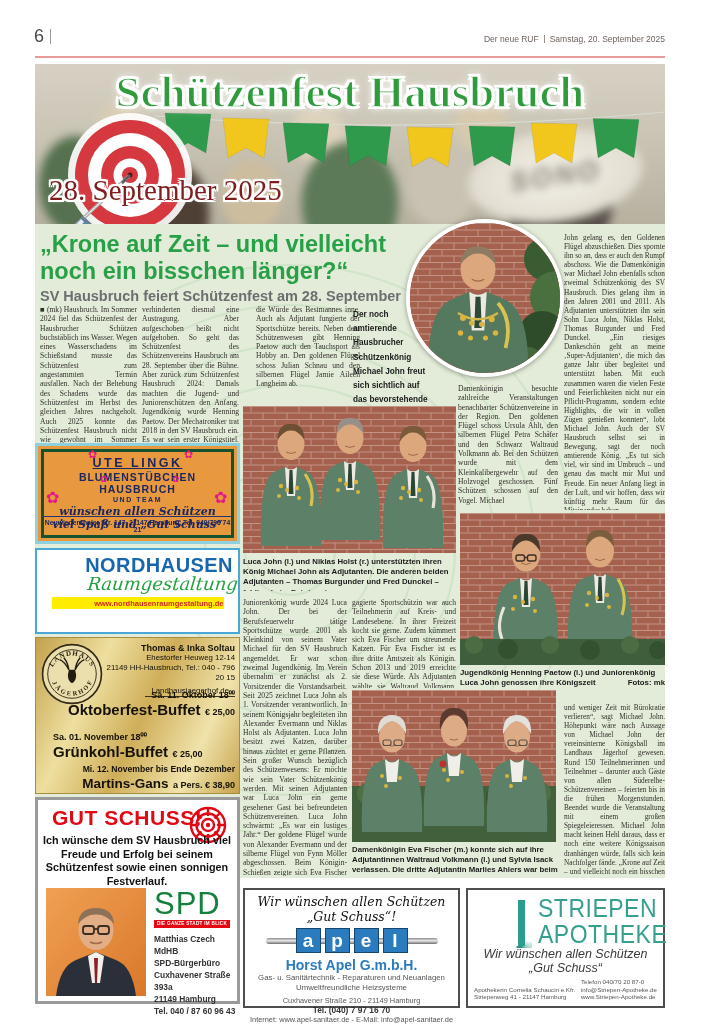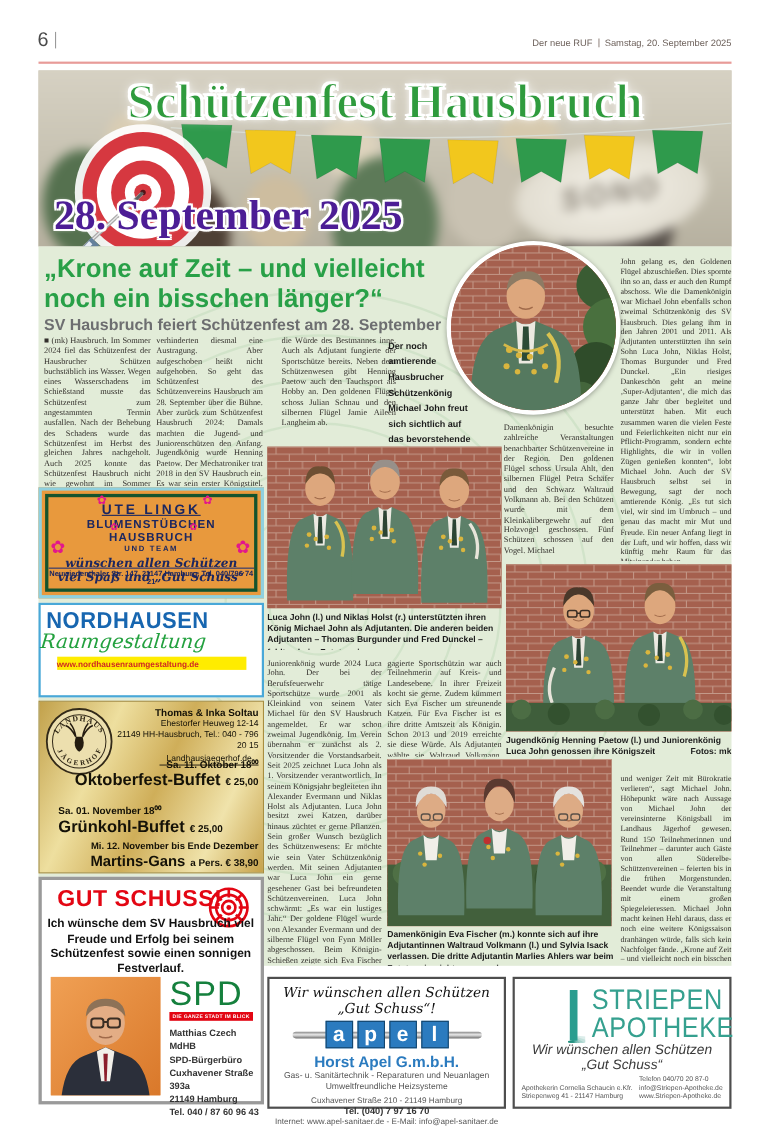--- a/index.html
+++ b/index.html
@@ -27,21 +27,21 @@
      radial-gradient(45px 45px at 70% 40%, #d6c9ae 0 60%, transparent 61%),
      linear-gradient(180deg,#d8d3c5 0%,#c9c4b4 45%,#b4ae9d 100%);}
   .drum{position:absolute;right:34px;bottom:14px;width:175px;height:92px;border-radius:50%;
         background:radial-gradient(#f4f1e8,#d9d4c6);transform:rotate(-8deg);
         display:flex;align-items:center;justify-content:center;}
   .drum span{font-style:italic;font-weight:bold;font-size:27px;letter-spacing:3px;color:#837c70;}
   .banner-title{left:0;top:2px;width:100%;text-align:center;
         font-family:"Liberation Serif",serif;font-weight:bold;font-size:45px;letter-spacing:0px;
         color:#2f9b3d;-webkit-text-stroke:1.6px #fff;
         text-shadow:0 0 6px #fff,0 0 12px #fff,2px 2px 0 #fff,-2px -2px 0 #fff,2px -2px 0 #fff,-2px 2px 0 #fff;}
-  .banner-date{left:14px;top:110px;font-family:"Liberation Serif",serif;font-weight:bold;font-size:38px;color:#4c1d95;
+  .banner-date{left:14px;top:110px;font-family:"Liberation Serif",serif;font-weight:normal;font-size:29px;color:#7f1d1d;
         text-shadow:0 0 4px #fff,2px 2px 0 #fff,-2px -2px 0 #fff,2px -2px 0 #fff,-2px 2px 0 #fff,0 2px 0 #fff,0 -2px 0 #fff,2px 0 0 #fff,-2px 0 0 #fff;}
   
   .greenbg{left:35px;top:224px;width:630px;height:654px;background:#e2ecd8;}
   .headline{left:40px;top:231px;width:372px;font-weight:bold;font-size:23.5px;line-height:27px;color:#28a047;z-index:3;}
   .subhead{left:40px;top:288px;width:420px;font-weight:bold;font-size:14.5px;color:#6d6e70;z-index:3;}
   .bodycol{font-family:"Liberation Serif",serif;font-size:7.6px;line-height:9.3px;text-align:justify;
            color:#33302c;overflow:hidden;hyphens:auto;z-index:2;}
   .rightcol{font-family:"Liberation Serif",serif;font-size:7.3px;line-height:9.1px;text-align:justify;
            color:#33302c;overflow:hidden;hyphens:auto;z-index:2;}
   .photocap{font-weight:bold;font-size:7.8px;line-height:10.2px;color:#1b1b1b;z-index:2;}
@@ -53,21 +53,21 @@
   
   .ad-ute{left:35px;top:443px;width:205px;height:101px;background:#e8993d;border:3px solid #8fd0de;box-sizing:border-box;z-index:3;}
   .ad-ute-inner{position:absolute;left:3px;top:3px;right:3px;bottom:3px;border:3px solid #14532d;
         text-align:center;color:#1c2760;overflow:hidden;}
   .ute-name{margin-top:4px;font-weight:bold;font-size:12.5px;letter-spacing:2.5px;text-decoration:underline;}
   .ute-l2{font-weight:bold;font-size:10.5px;letter-spacing:1px;margin-top:1px;}
   .ute-l3{font-weight:bold;font-size:7px;letter-spacing:1.5px;margin-top:1px;}
   .ute-slogan{font-family:"DejaVu Serif",serif;font-style:italic;font-weight:bold;font-size:11px;line-height:13px;margin-top:2px;}
   .ute-addr{position:absolute;left:0;right:0;bottom:0;border-top:1px solid #283271;font-weight:bold;font-size:6.8px;padding:2px 0;}
   .flower{position:absolute;color:#e3178c;z-index:2;}
-  .ad-nord{left:35px;top:548px;width:205px;height:86px;background:#fff;border:2px solid #49a8d8;box-sizing:border-box;text-align:left;z-index:3;}
+  .ad-nord{left:35px;top:548px;width:205px;height:86px;background:#fff;border:2px solid #49a8d8;box-sizing:border-box;text-align:right;z-index:3;}
   .nord-name{margin-top:3px;font-weight:bold;font-size:21px;letter-spacing:0.5px;color:#1766b0;transform:scaleX(.95);}
   .nord-sub{font-family:"DejaVu Serif",serif;font-style:italic;font-size:18px;color:#23a13f;margin-top:-4px;transform:skewX(-6deg);}
   .nord-url{width:172px;margin:3px auto 0;background:#ffec00;font-weight:bold;font-size:7.5px;color:#d02a22;padding:1.5px 0;}
   .nord-addr{font-size:9.5px;color:#222;margin-top:3px;}
   .ad-jag{left:35px;top:637px;width:205px;height:157px;box-sizing:border-box;border:1px solid #a88d3f;z-index:3;color:#141107;
         background:linear-gradient(115deg,#c2a14b,#eedf9f 28%,#cfae59 52%,#f0e3ab 78%,#c6a24b);}
   .jag-block{position:absolute;left:68px;top:5px;right:4px;text-align:right;line-height:10px;}
   .jag-owner{font-weight:bold;font-size:9px;}
   .jag-small{font-size:7.8px;}
   .jag-ev-date{font-weight:bold;font-size:9px;}

